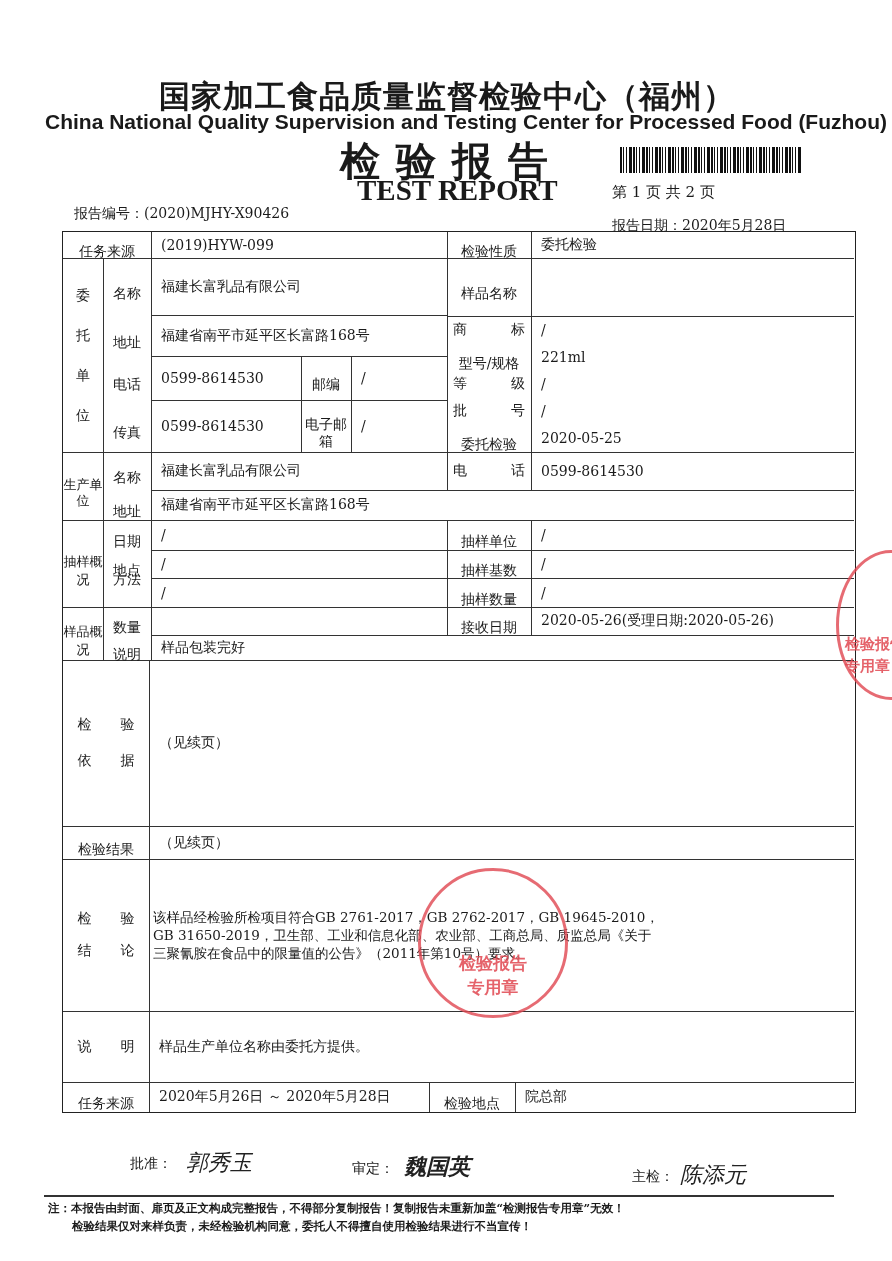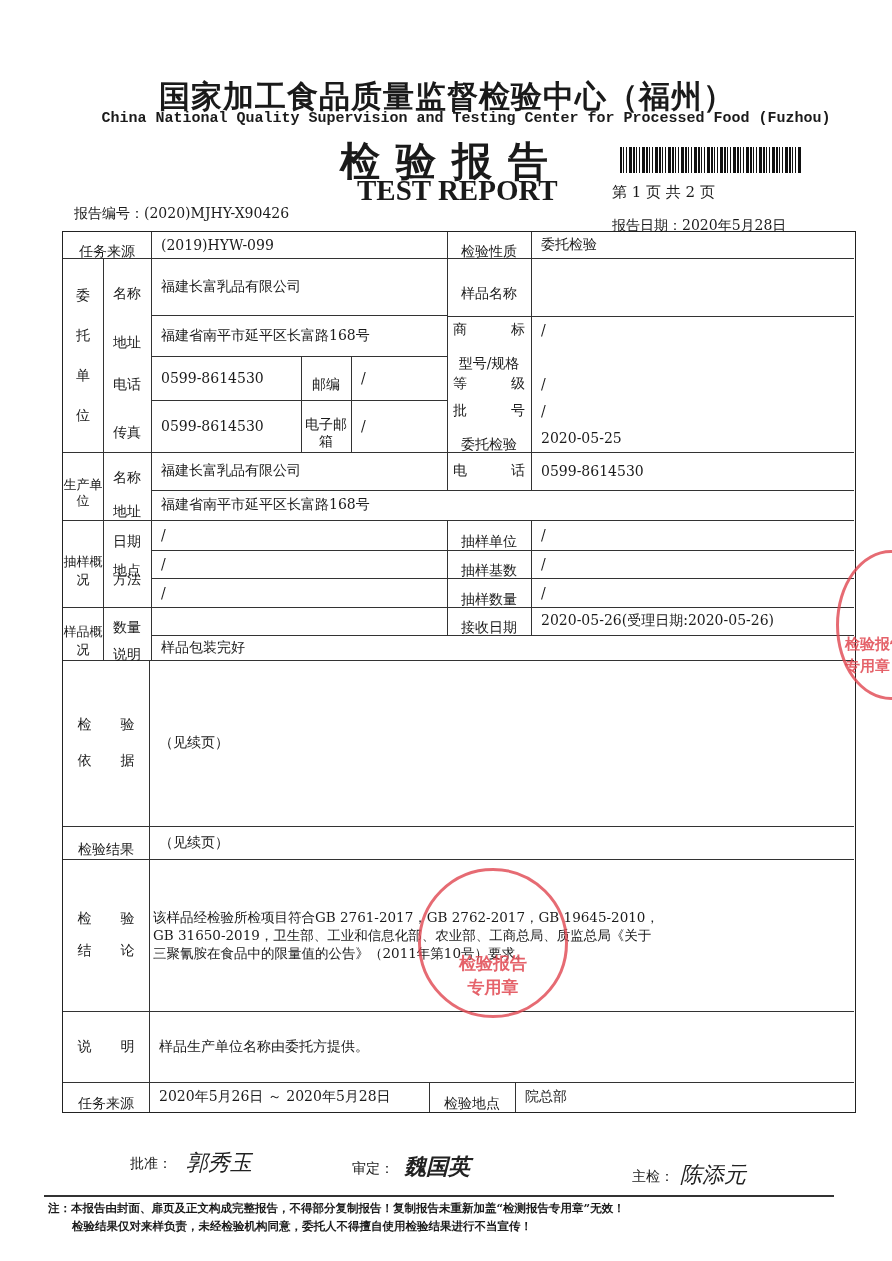--- a/index.html
+++ b/index.html
@@ -1,22 +1,22 @@
 <!DOCTYPE html>
 <html><head>
 <meta charset="utf-8">
 <style>
   html, body { margin:0; padding:0; background:#ffffff; }
   body { width:892px; height:1261px; position:relative; overflow:hidden;
          font-family:"DejaVu Serif", "Liberation Serif", serif; color:#1a1a1a; }
   .abs { position:absolute; }
   .title-cn { left:0; width:892px; top:76px; text-align:center; font-size:31px; font-weight:bold;
               letter-spacing:1px; padding-left:2px; box-sizing:border-box; }
-  .title-en { left:0; width:892px; top:110px; text-align:center; font-size:15px; font-weight:bold;
-              font-family:Liberation Mono, monospace; padding-left:40px; box-sizing:border-box; }
+  .title-en { left:0; width:892px; top:110px; text-align:center; font-size:21px; font-weight:bold;
+              font-family:Liberation Sans, sans-serif; padding-left:40px; box-sizing:border-box; }
   .report-cn { left:340px; top:134px; font-size:40px; font-weight:bold; letter-spacing:16px; }
   .report-en { left:357px; top:174px; font-size:29px; font-weight:bold; font-family:"Liberation Serif", serif; }
   .barcode { left:620px; top:147px; width:182px; height:26px;
              background: repeating-linear-gradient(90deg,#111 0 2px,#fff 2px 3px,#111 3px 4px,#fff 4px 6px,#111 6px 7px,#fff 7px 9px,#111 9px 12px,#fff 12px 13px); }
   .pageno { left:612px; top:183px; font-size:15px; }
   .reportno { left:74px; top:205px; font-size:14px; }
   .reportdate { left:612px; top:217px; font-size:14px; }
 
   .grid { left:62px; top:231px; width:794px; height:882px; border:1.5px solid #222; box-sizing:border-box; }
   .cell { position:absolute; box-sizing:border-box; font-size:14px; display:flex; align-items:center; }
@@ -108,20 +108,21 @@
   <div class="cell lbl" style="left:242px;top:168px;width:42px;height:52px;line-height:17px">电子邮箱</div>
   <div class="cell val" style="left:288px;top:168px;width:96px;height:52px">/</div>
 
   <div class="cell lbl" style="left:384px;top:26px;width:84px;height:58px">样品名称</div>
   <div class="cell spread" style="left:384px;top:84px;width:84px;height:27px">
       <span>商</span>
       <span>标</span>
     </div>
   <div class="cell val" style="left:468px;top:84px;width:323px;height:27px">/</div>
   <div class="cell lbl" style="left:384px;top:111px;width:84px;height:27px">型号/规格</div>
+  <div class="cell val" style="left:468px;top:111px;width:323px;height:27px">221ml</div>
   <div class="cell spread" style="left:384px;top:138px;width:84px;height:27px">
       <span>等</span>
       <span>级</span>
     </div>
   <div class="cell val" style="left:468px;top:138px;width:323px;height:27px">/</div>
   <div class="cell spread" style="left:384px;top:165px;width:84px;height:27px">
       <span>批</span>
       <span>号</span>
     </div>
   <div class="cell val" style="left:468px;top:165px;width:323px;height:27px">/</div>

